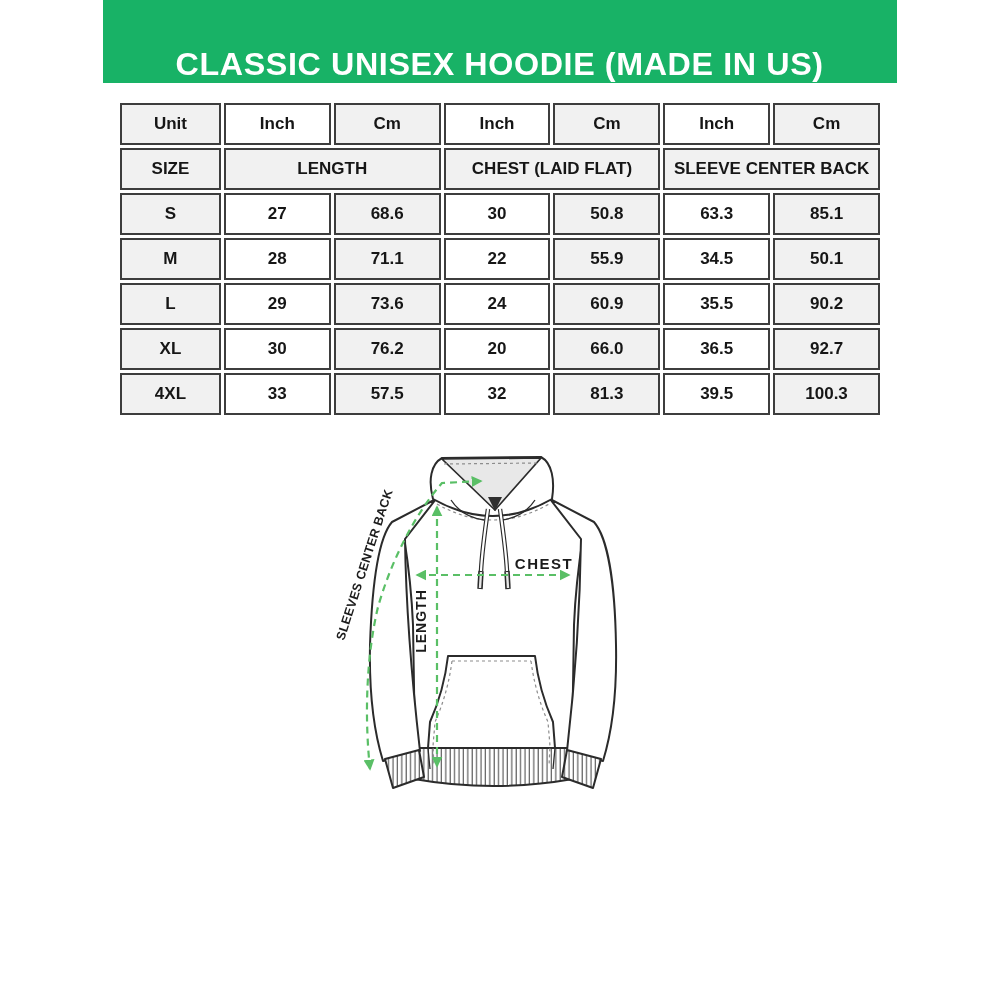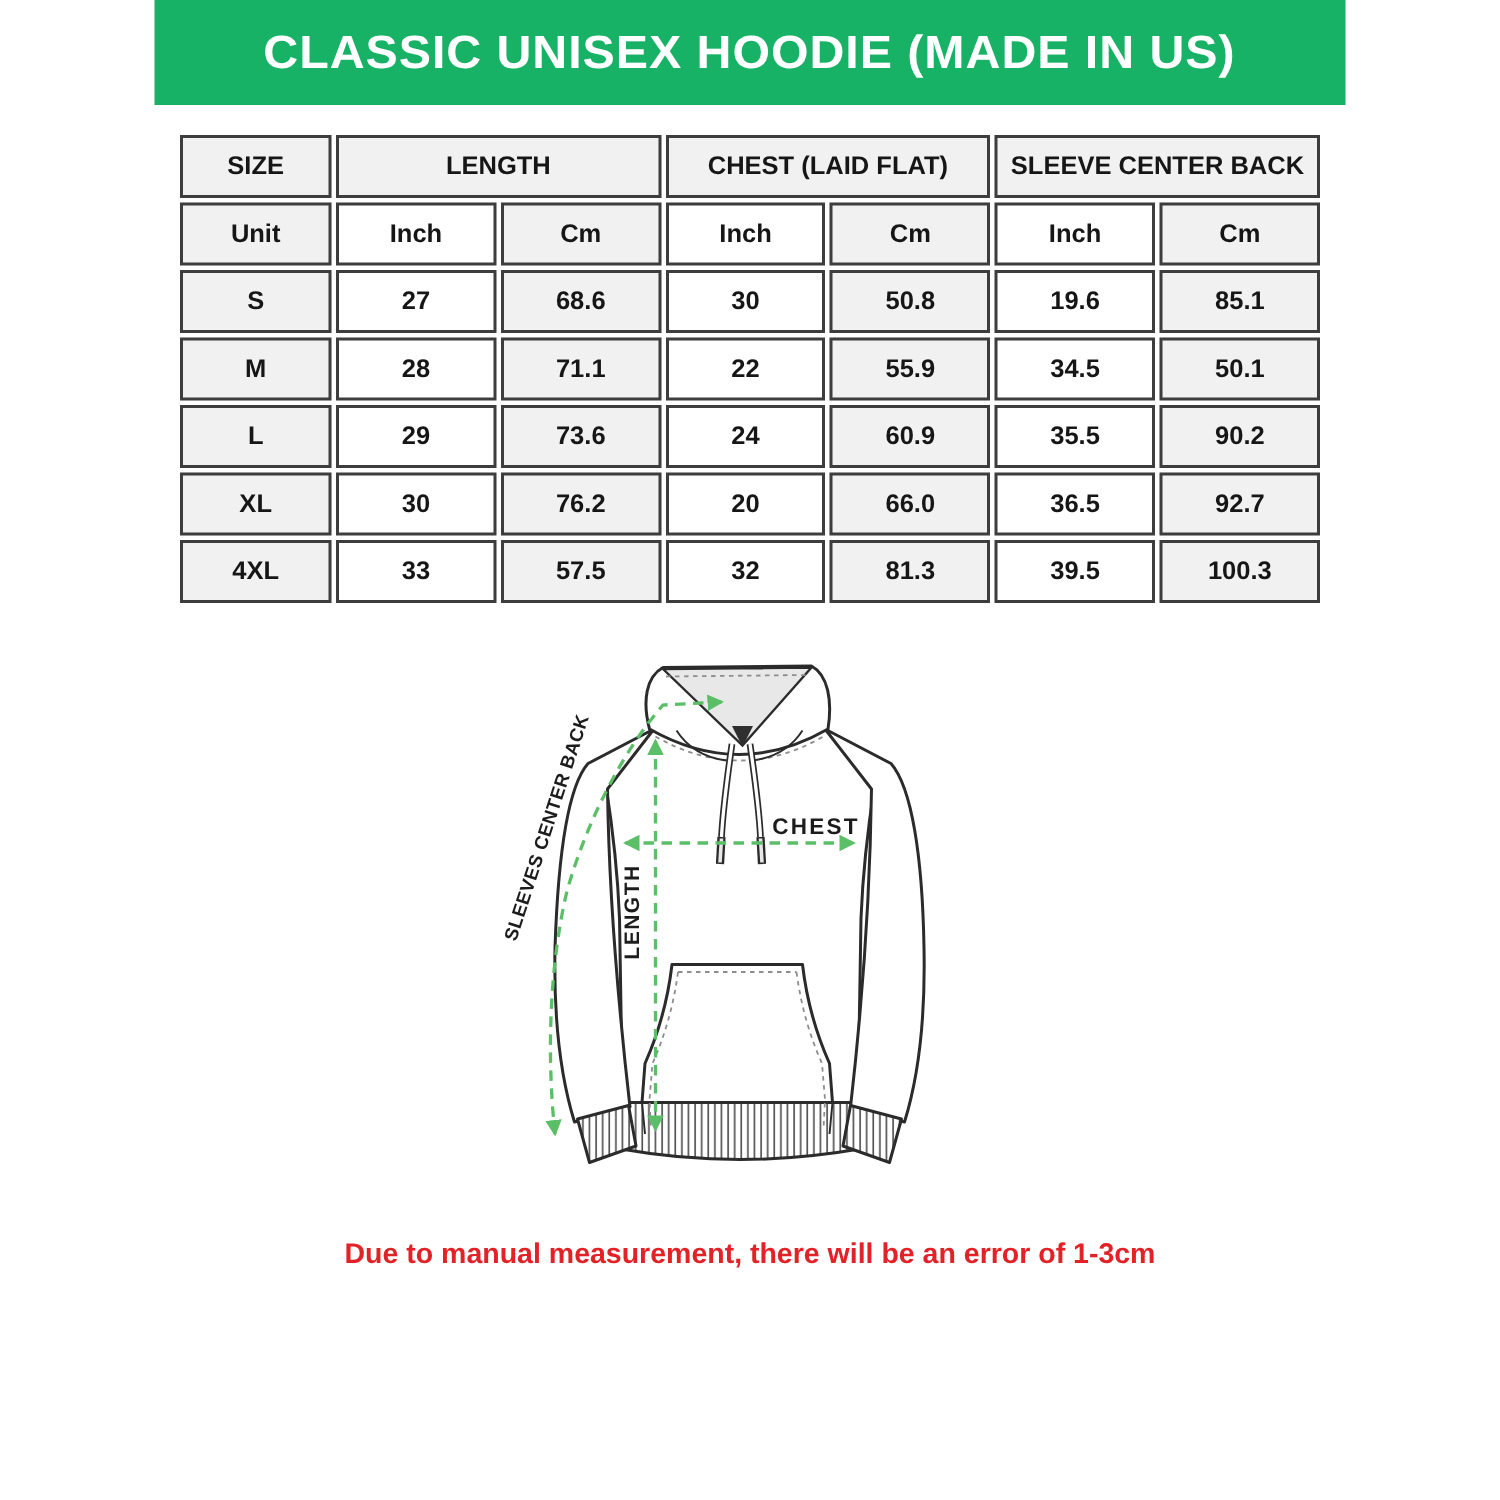--- a/index.html
+++ b/index.html
@@ -3,23 +3,23 @@
 <meta charset="utf-8">
 <style>
   html,body{margin:0;padding:0;background:#fff;}
   .page{
     width:1000px;height:1000px;background:#fff;overflow:hidden;
     font-family:"Liberation Sans","DejaVu Sans",sans-serif;
     -webkit-font-smoothing:antialiased;
   }
   
   .banner{
-    width:794px;height:70px;margin:0 auto;
+    width:794px;height:83px;margin:0 auto;
     background:var(--banner-green,#18b266);
-    display:flex;align-items:center;justify-content:center;
+    display:flex;align-items:flex-end;justify-content:center;
   }
   .banner h1{
     margin:0;color:#fff;font-size:31px;font-weight:bold;
     letter-spacing:.6px;white-space:nowrap;
     transform:scaleX(1.04);
   }
   
   .table-wrap{width:766px;margin:17px auto 0;}
   table.size-table{
     width:100%;table-layout:fixed;
@@ -76,43 +76,43 @@
         <col class="size-col">
           <col>
           <col>
           <col>
           <col>
           <col>
           <col>
       </colgroup>
       <thead>
           <tr>
-            <th colspan="1" class="c-gray">SIZE</th>
-            <th colspan="2" class="c-gray">LENGTH</th>
-            <th colspan="2" class="c-gray">CHEST (LAID FLAT)</th>
-            <th colspan="2" class="c-gray">SLEEVE CENTER BACK</th>
-          </tr>
-          <tr>
             <th class="c-gray">Unit</th>
             <th class="c-white">Inch</th>
             <th class="c-gray">Cm</th>
             <th class="c-white">Inch</th>
             <th class="c-gray">Cm</th>
             <th class="c-white">Inch</th>
             <th class="c-gray">Cm</th>
           </tr>
+          <tr>
+            <th colspan="1" class="c-gray">SIZE</th>
+            <th colspan="2" class="c-gray">LENGTH</th>
+            <th colspan="2" class="c-gray">CHEST (LAID FLAT)</th>
+            <th colspan="2" class="c-gray">SLEEVE CENTER BACK</th>
+          </tr>
         </thead>
       <tbody>
           <tr>
             <td class="c-gray">S</td>
             <td class="c-white">27</td>
             <td class="c-gray">68.6</td>
             <td class="c-white">30</td>
             <td class="c-gray">50.8</td>
-            <td class="c-white">19.6</td>
+            <td class="c-white">63.3</td>
             <td class="c-gray">85.1</td>
           </tr>
           <tr>
             <td class="c-gray">M</td>
             <td class="c-white">28</td>
             <td class="c-gray">71.1</td>
             <td class="c-white">22</td>
             <td class="c-gray">55.9</td>
             <td class="c-white">34.5</td>
             <td class="c-gray">50.1</td>
@@ -194,15 +194,14 @@
       <path class="measure" marker-start="url(#ah)" marker-end="url(#ah)" d="M 486,611 L 447,613 C 421,643 397,688 383,737 C 372,783 369,843 375,899"></path>
       <path class="measure" marker-start="url(#ah)" marker-end="url(#ah)" d="M 442,637 L 442,896"></path>
       <path class="measure" marker-start="url(#ah)" marker-end="url(#ah)" d="M 422,705 L 574,705"></path>
 
       <text class="dlabel" x="549" y="699" text-anchor="middle" font-size="15" letter-spacing="1.5">CHEST</text>
       <text class="dlabel" transform="translate(431 751) rotate(-90)" text-anchor="middle" font-size="14" letter-spacing="1">LENGTH</text>
       <text class="dlabel" transform="translate(349 771) rotate(-72)" text-anchor="start" font-size="12.5" letter-spacing="0.3">SLEEVES CENTER BACK</text>
     </svg>
   </div>
 
-  <div class="note">Due to manual measurement, there will be an error of 1-3cm</div>
 
 </div>
 
 </body></html>

